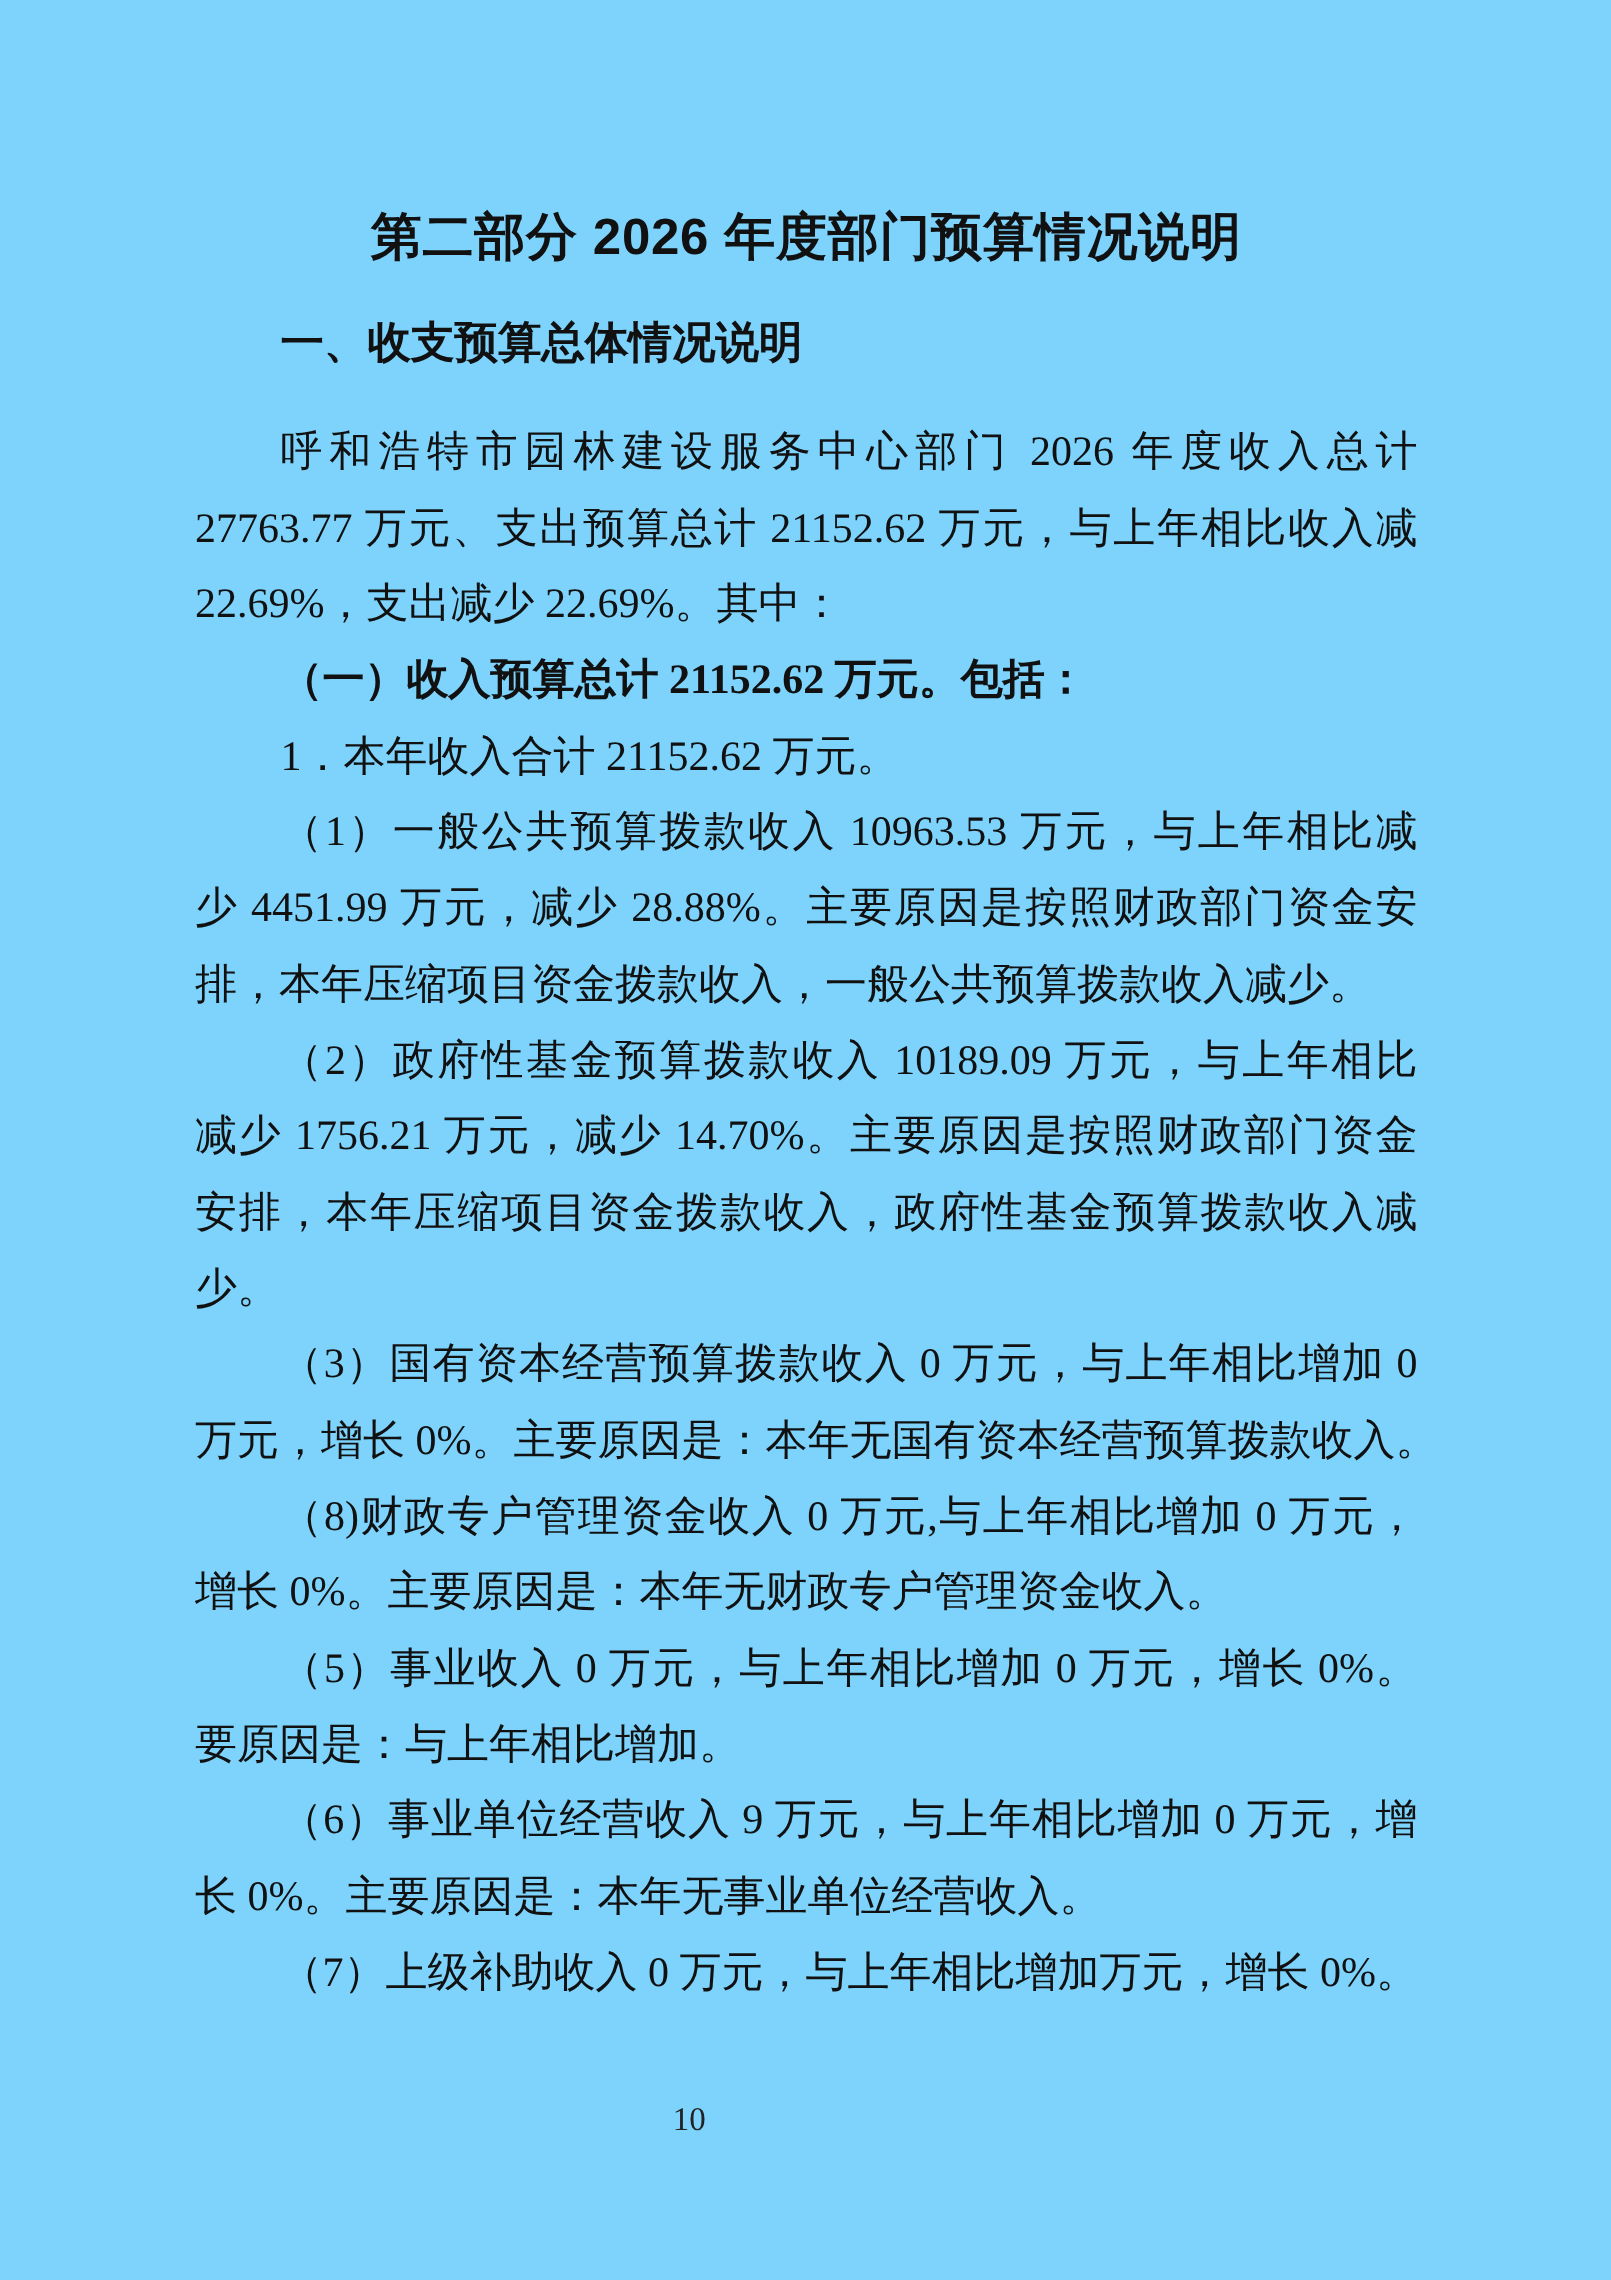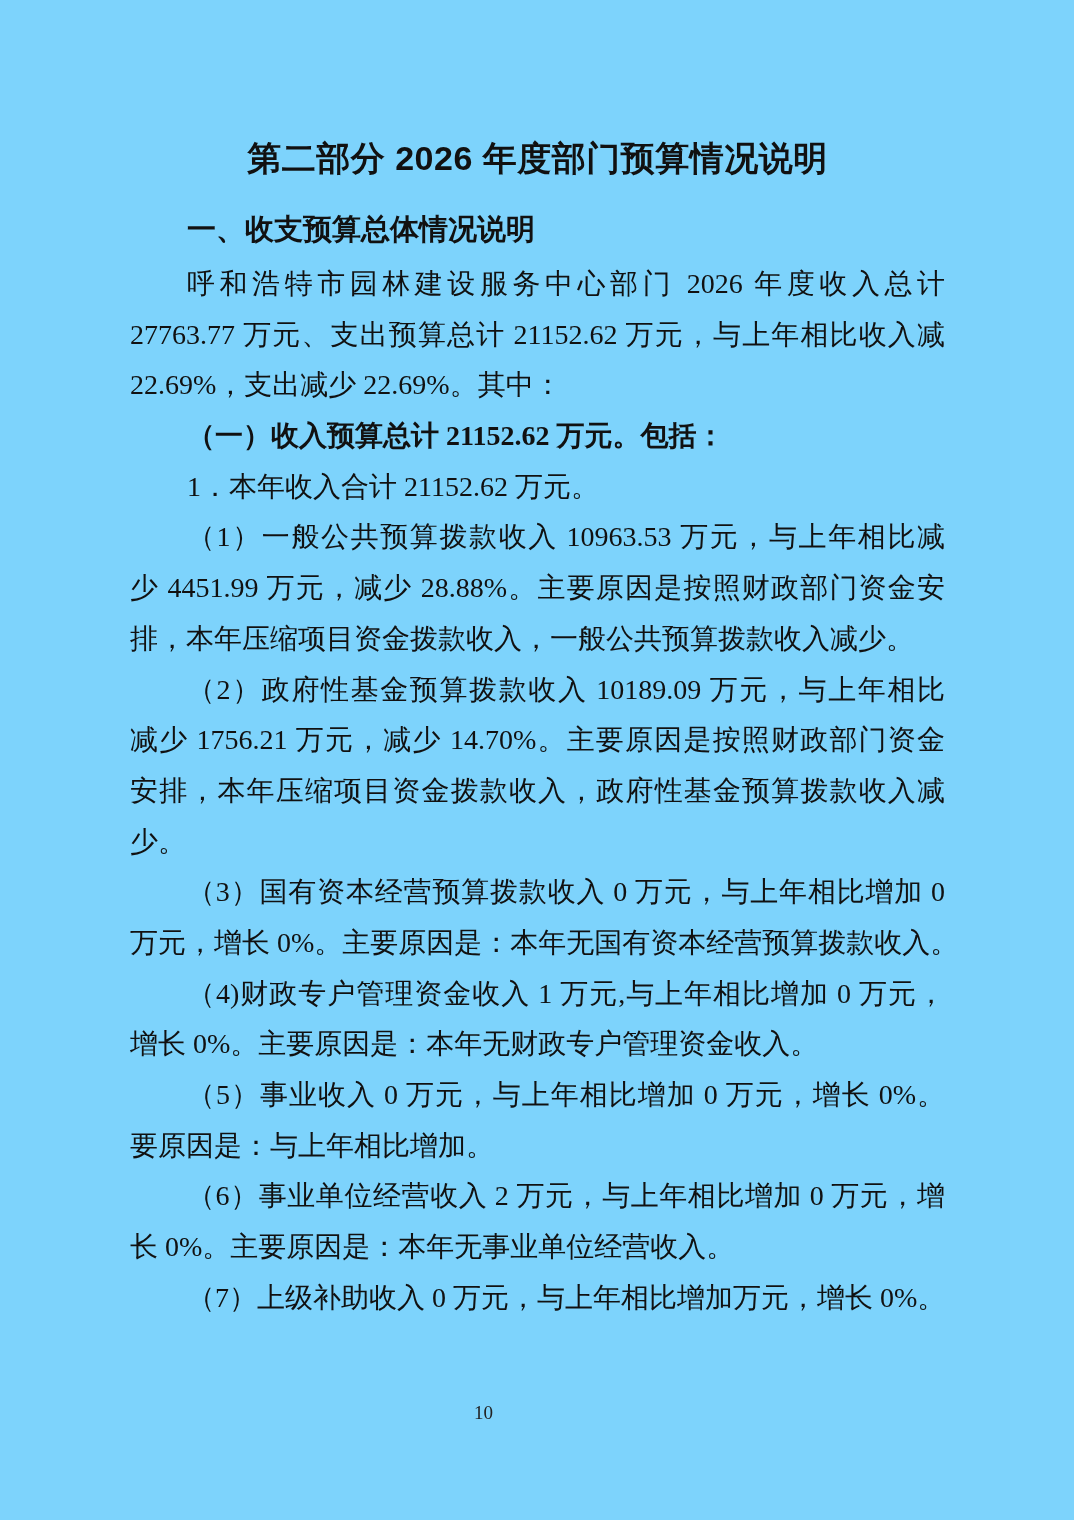--- a/index.html
+++ b/index.html
@@ -28,21 +28,21 @@
     font-weight: bold;
     font-size: 34px;
     line-height: 42px;
     text-align: center;
     white-space: nowrap;
     letter-spacing: 0.5px;
   }
   .paragraph { margin: 0; }
   .p-heading1 {
     margin-top: 26px;
-    margin-bottom: 6px;
+    margin-bottom: 24px;
   }
   .p-heading1 .line {
     font-family: "Liberation Sans", sans-serif;
     font-weight: bold;
     font-size: 29px;
     line-height: 48px;
     height: 48px;
     white-space: nowrap;
   }
   .line {
@@ -69,25 +69,24 @@
   }
   .p-emphasis .line {
     font-weight: bold;
   }
   .page-number {
     position: absolute;
     left: 0;
     width: 919px;
     top: 1401px;
     text-align: center;
-    font-size: 19px;
+    font-size: 22px;
     line-height: 24px;
     color: #222222;
     font-family: "Liberation Serif", serif;
-    padding-left: 24px;
   }
 </style>
 </head>
 <body>
 
 <div class="page">
   <div class="content">
     <div class="doc-title">第二部分 2026 年度部门预算情况说明</div>
     <div>
         <div class="paragraph p-heading1">
@@ -113,29 +112,29 @@
           <div class="line fill indent">（2）政府性基金预算拨款收入 10189.09 万元，与上年相比</div>
           <div class="line fill">减少 1756.21 万元，减少 14.70%。主要原因是按照财政部门资金</div>
           <div class="line fill">安排，本年压缩项目资金拨款收入，政府性基金预算拨款收入减</div>
           <div class="line">少。</div>
         </div>
         <div class="paragraph p-body">
           <div class="line fill indent">（3）国有资本经营预算拨款收入 0 万元，与上年相比增加 0</div>
           <div class="line">万元，增长 0%。主要原因是：本年无国有资本经营预算拨款收入。</div>
         </div>
         <div class="paragraph p-body">
-          <div class="line fill indent">（4)财政专户管理资金收入 1 万元,与上年相比增加 0 万元，</div>
+          <div class="line fill indent">（8)财政专户管理资金收入 0 万元,与上年相比增加 0 万元，</div>
           <div class="line">增长 0%。主要原因是：本年无财政专户管理资金收入。</div>
         </div>
         <div class="paragraph p-body">
           <div class="line fill indent">（5）事业收入 0 万元，与上年相比增加 0 万元，增长 0%。主</div>
           <div class="line">要原因是：与上年相比增加。</div>
         </div>
         <div class="paragraph p-body">
-          <div class="line fill indent">（6）事业单位经营收入 2 万元，与上年相比增加 0 万元，增</div>
+          <div class="line fill indent">（6）事业单位经营收入 9 万元，与上年相比增加 0 万元，增</div>
           <div class="line">长 0%。主要原因是：本年无事业单位经营收入。</div>
         </div>
         <div class="paragraph p-body">
           <div class="line indent">（7）上级补助收入 0 万元，与上年相比增加万元，增长 0%。</div>
         </div>
       </div>
   </div>
   <div class="page-number">10</div>
 </div>
 

